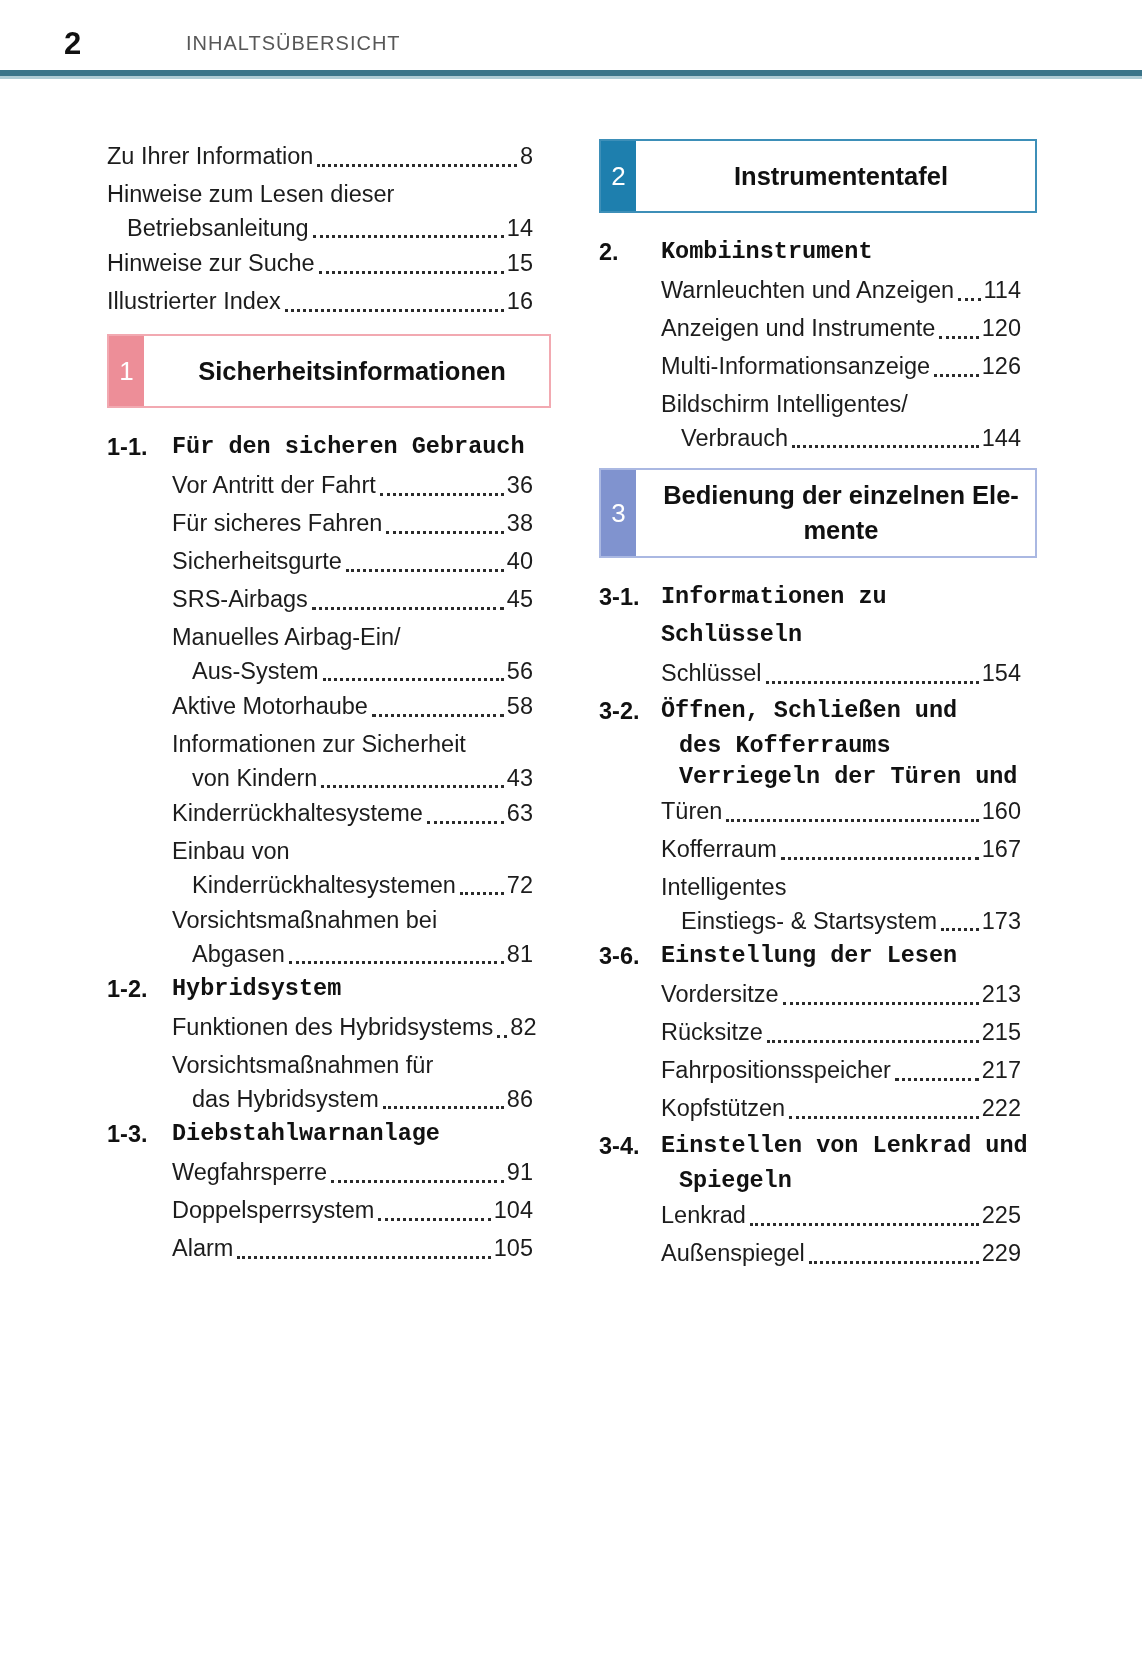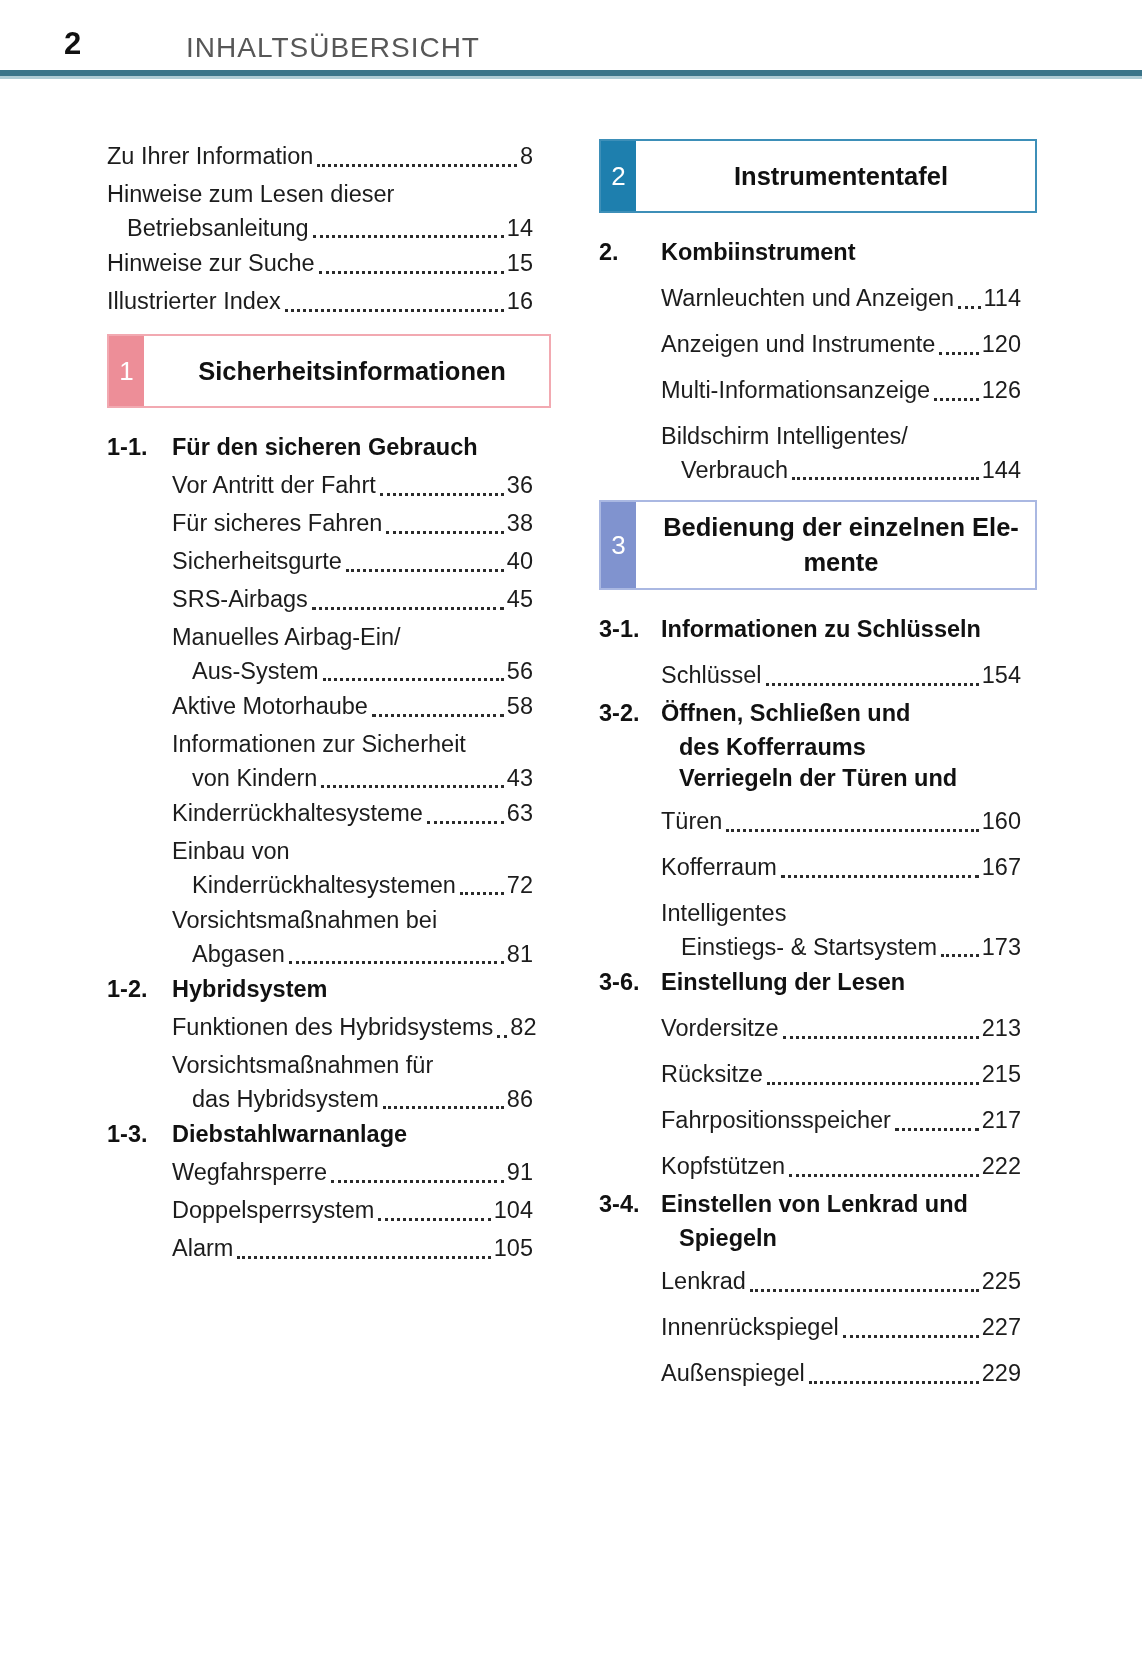--- a/index.html
+++ b/index.html
@@ -4,45 +4,45 @@
 <style>
   html,body{margin:0;padding:0;}
   body{
     width:1142px;height:1654px;background:#ffffff;
     font-family:"Liberation Sans", sans-serif;
     color:#1c1c1c;position:relative;overflow:hidden;
   }
   
   .hdr{position:relative;height:70px;}
   .hdr .pgnum{position:absolute;left:64px;top:26px;font-size:31px;font-weight:700;color:#111;}
-  .hdr .htitle{position:absolute;left:186px;top:32px;font-size:28px;color:#575757;letter-spacing:1px;text-align:right;}
+  .hdr .htitle{position:absolute;left:186px;top:32px;font-size:20px;color:#575757;letter-spacing:1px;text-align:right;}
   .hrule{height:9px;background:linear-gradient(to bottom,#3a7489 0px,#3a7489 6px,#aecbd4 6px,#aecbd4 9px);}
   
   .content{display:flex;padding:58px 0 0 107px;}
   .toc-col{font-size:23.5px;line-height:38px;}
   .toc-col.left{width:444px;margin-right:48px;}
   .toc-col.right{width:438px;}
   .toc-col.left .rowpad{padding-right:18px;}
   .toc-col.right .rowpad{padding-right:16px;}
   
   .sec-box{display:flex;border:2px solid var(--bd);margin:14px 0 20px 0;min-height:70px;background:#fff;}
   .toc-col.right .sec-box.first{margin-top:2px;}
   .sec-tab{width:35px;flex:none;background:var(--tab);color:#fff;display:flex;align-items:center;justify-content:center;font-size:26px;}
   .sec-title{flex:1;display:flex;flex-direction:column;justify-content:center;padding:8px 16px 8px 27px;font-weight:700;font-size:25.5px;line-height:35px;color:#111;align-items:center;}
   .sec-title .jline{text-align:justify;text-align-last:justify;}
   
   .h-row{display:flex;font-weight:700;color:#111;}
   .toc-col.left .h-num{width:65px;flex:none;}
   .toc-col.right .h-num{width:62px;flex:none;}
   .h-text{flex:1;}
-  .h-text div{line-height:38px;}
+  .h-text div{line-height:38px;font-family:Liberation Mono, monospace;}
   .h-text div + div{padding-left:18px;line-height:31px;}
   
   .toc-col.left .entries.ind .entry{padding-left:65px;}
-  .toc-col.right .entries.ind .entry{padding-left:62px;margin-top:8px;}
+  .toc-col.right .entries.ind .entry{padding-left:62px;}
   .entry .line1 + .erow{line-height:31px;}
   .erow{display:flex;align-items:flex-end;}
   .erow.cont2{padding-left:20px;}
   .erow .lbl{white-space:nowrap;}
   .erow .leader{flex:1;border-bottom:3px dotted #2b2b2b;margin:0 3px 8px 4px;min-width:10px;}
   .erow.cont2 .leader{margin-bottom:6px;}
   .erow .pg{white-space:nowrap;}
 </style>
 </head>
 <body>
@@ -377,27 +377,20 @@
       <div class="entries ind">
         <div class="entry">
           <div class="erow rowpad">
             <span class="lbl">Lenkrad</span>
             <span class="leader"></span>
             <span class="pg">225</span>
           </div>
         </div>
         <div class="entry">
           <div class="erow rowpad">
-            <span class="lbl">Innenrückspiegel</span>
-            <span class="leader"></span>
-            <span class="pg">227</span>
-          </div>
-        </div>
-        <div class="entry">
-          <div class="erow rowpad">
             <span class="lbl">Außenspiegel</span>
             <span class="leader"></span>
             <span class="pg">229</span>
           </div>
         </div>
       </div>
     </div>
   </div>
 
 </body></html>

